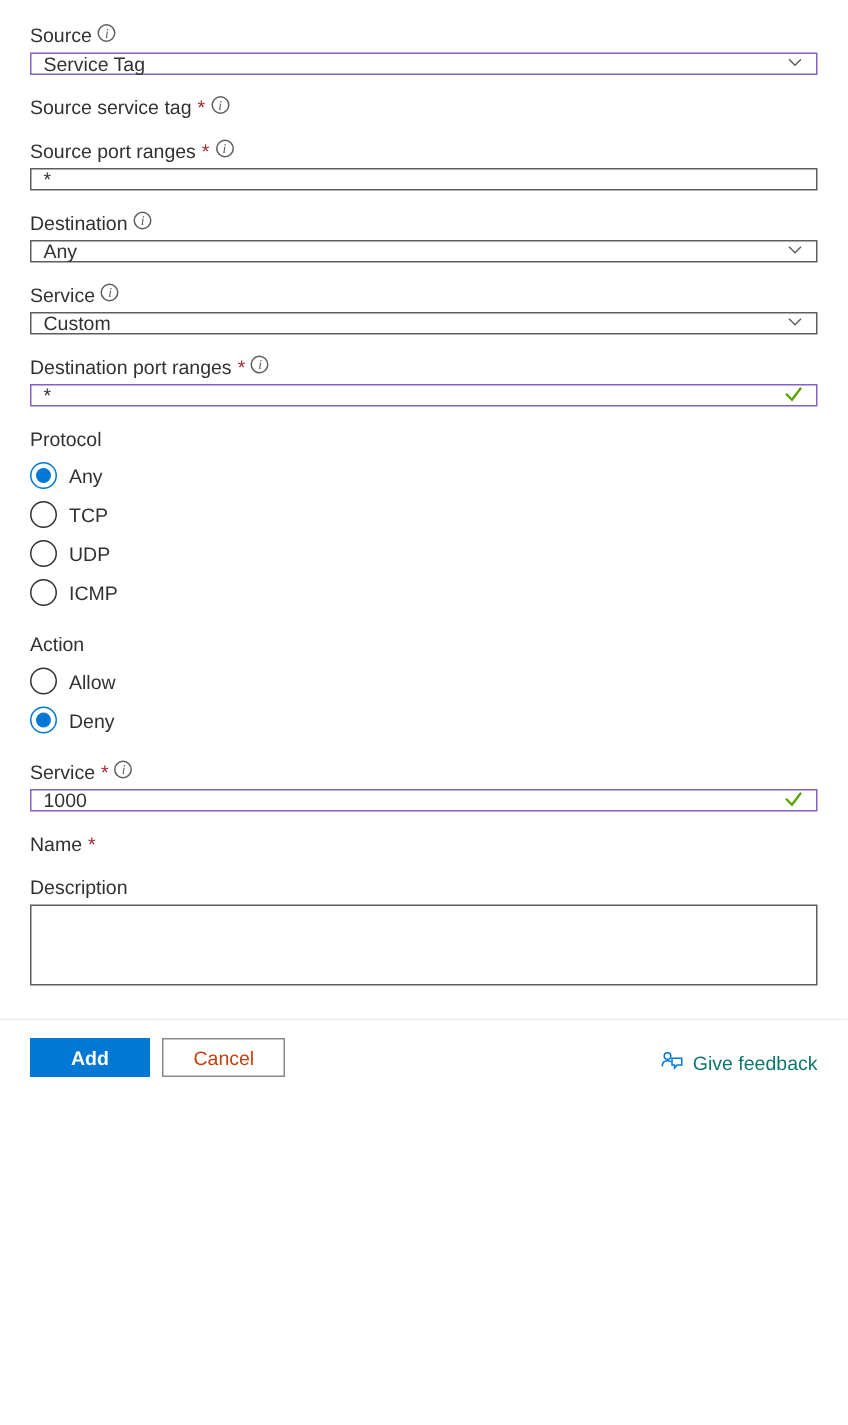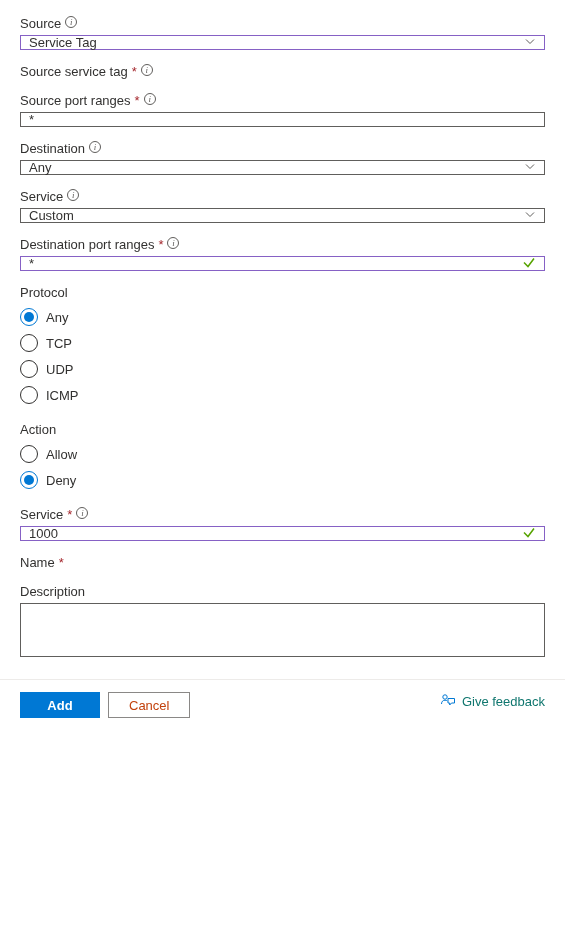--- a/index.html
+++ b/index.html
@@ -142,21 +142,21 @@
   .radio.checked::after {
     content: "";
     width: 10px; height: 10px;
     border-radius: 50%;
     background: #0078d4;
   }
   .footer {
     border-top: 1px solid #edebe9;
     padding: 12px 20px 16px 20px;
     display: flex;
-    align-items: flex-start;
+    align-items: flex-end;
     margin-top: 22px;
   }
   .btn {
     font: inherit;
     font-size: 13px;
     height: 26px;
     padding: 0 20px;
     cursor: pointer;
     border: 1px solid transparent;
     display: inline-flex;

